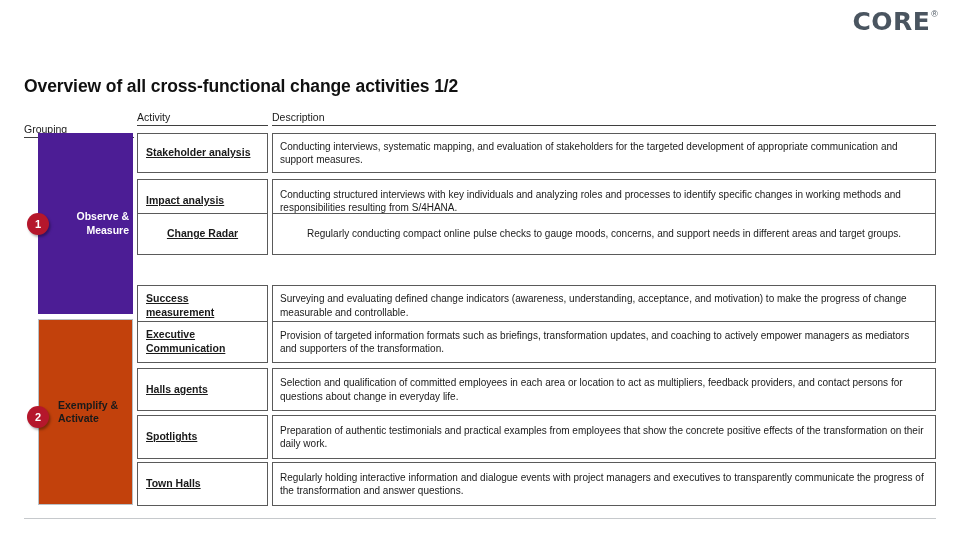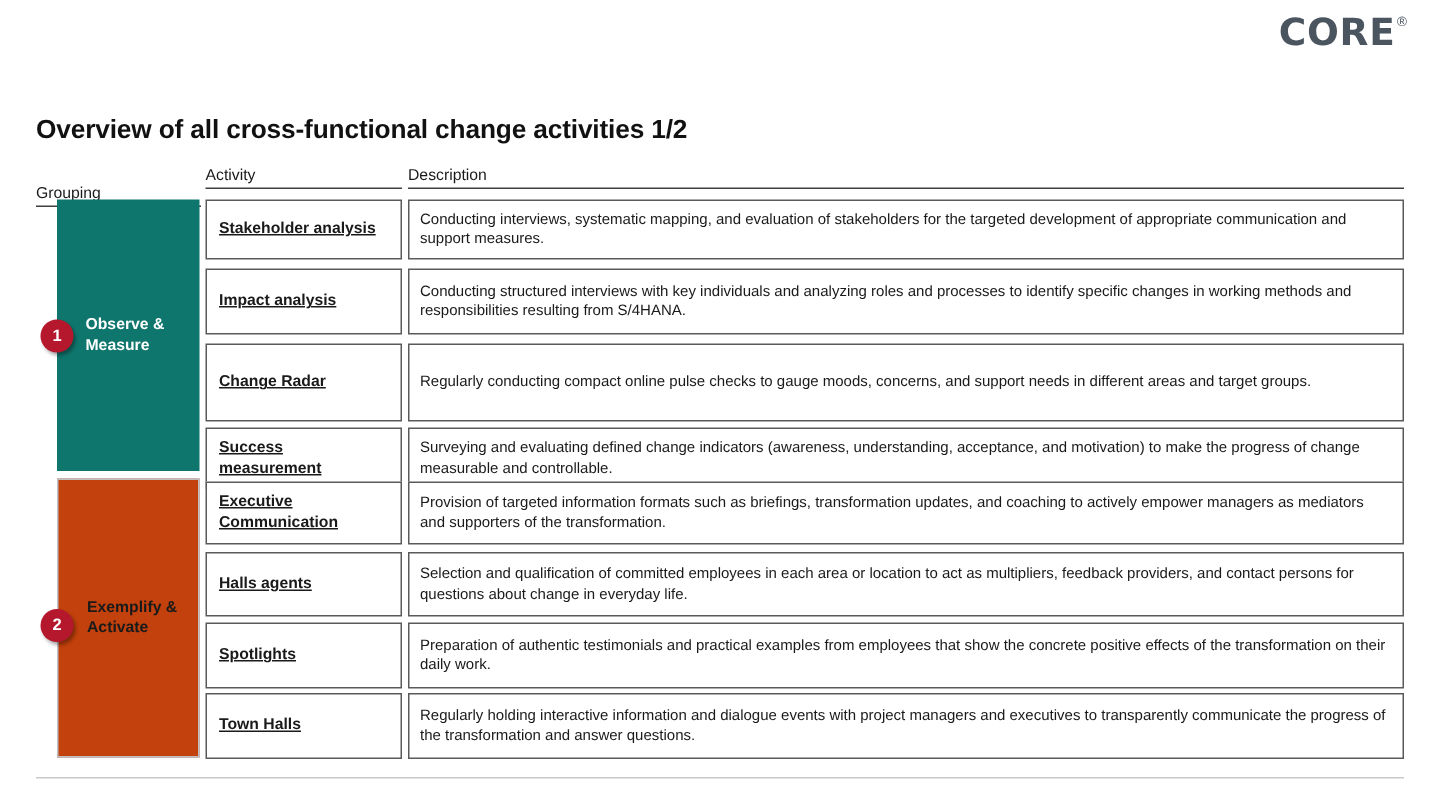--- a/index.html
+++ b/index.html
@@ -80,22 +80,23 @@
     display: flex;
     align-items: center;
     box-sizing: border-box;
     padding-left: 19px;
     padding-right: 4px;
     font-size: 10.5px;
     font-weight: bold;
     line-height: 1.25;
   }
   .group-dark {
-    background: #0f766e;
+    background: #4c1d95;
     color: #ffffff;
+    text-align: right;
   }
   .group-light {
     background: #c2410c;
     color: #1a1a1a;
     border: 1px solid #b9c1c7;
   }
   #group-1 { top: 133px; height: 181px; }
   #group-2 { top: 319px; height: 186px; }
 
   .badge {
@@ -139,21 +140,21 @@
     left: 272px;
     width: 664px;
     padding: 5px 7px;
     font-size: 10px;
     line-height: 1.35;
   }
 
   
   .r0 { top: 133px; height: 40px; }
   .r1 { top: 179px; height: 44px; }
-  .r2 { top: 229px; height: 52px; }
+  .r2 { top: 213px; height: 42px; justify-content: center; }
   .r3 { top: 285px; height: 41px; }
   .r4 { top: 321px; height: 42px; }
   .r5 { top: 368px; height: 43px; }
   .r6 { top: 415px; height: 44px; }
   .r7 { top: 462px; height: 44px; }
 
   
   .footer-rule {
     position: absolute;
     left: 24px;

